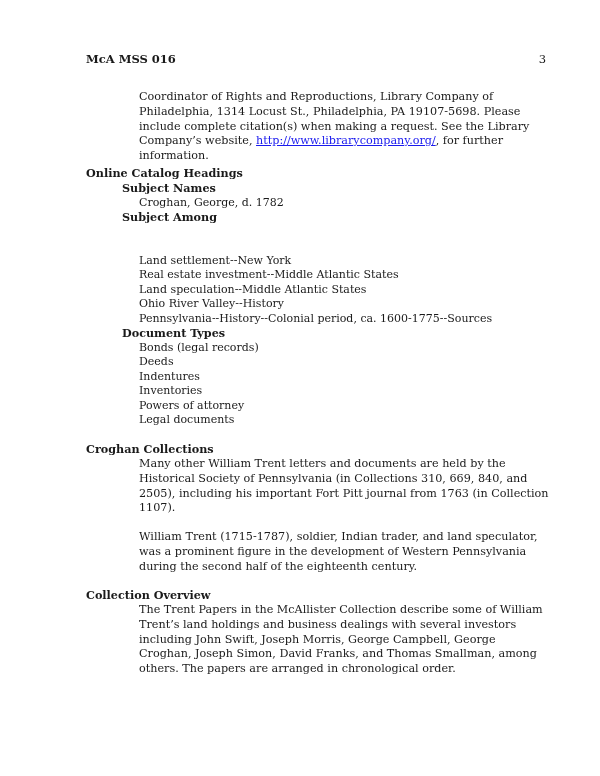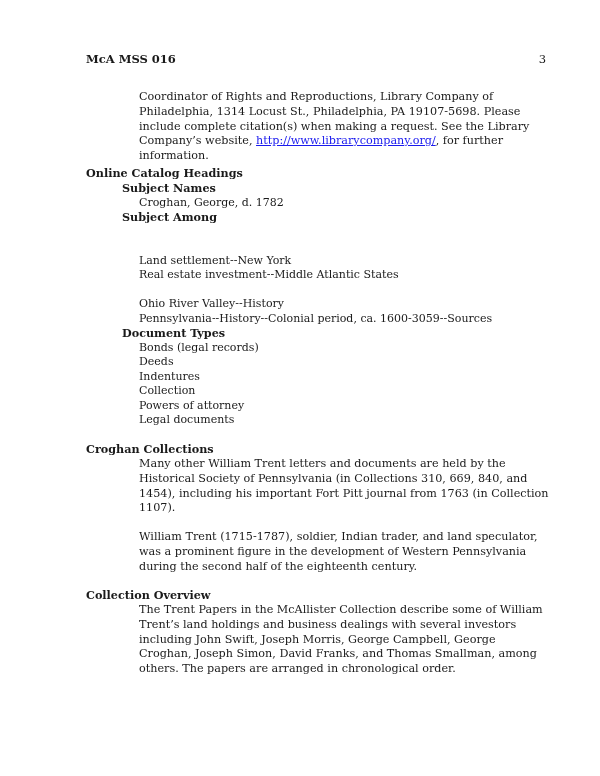--- a/index.html
+++ b/index.html
@@ -27,30 +27,31 @@
   <div class="blk txt" style="top:90px">
     <span>Coordinator of Rights and Reproductions, Library Company of Philadelphia, 1314 Locust St., Philadelphia, PA 19107-5698. Please include complete citation(s) when making a request. See the Library Company’s website, </span><a class="link">http://www.librarycompany.org/</a><span>, for further information.</span>
   </div>
 
   <div class="h1" style="top:166px">Online Catalog Headings</div>
   <div class="h2" style="top:181px">Subject Names</div>
   <div class="li" style="top:196px">Croghan, George, d. 1782</div>
   <div class="h2" style="top:210px">Subject Among</div>
   <div class="li" style="top:254px">Land settlement--New York</div>
   <div class="li" style="top:268px">Real estate investment--Middle Atlantic States</div>
+  <div class="li" style="top:283px">Land speculation--Middle Atlantic States</div>
   <div class="li" style="top:297px">Ohio River Valley--History</div>
-  <div class="li" style="top:312px">Pennsylvania--History--Colonial period, ca. 1600-3059--Sources</div>
+  <div class="li" style="top:312px">Pennsylvania--History--Colonial period, ca. 1600-1775--Sources</div>
   <div class="h2" style="top:326px">Document Types</div>
   <div class="li" style="top:341px">Bonds (legal records)</div>
   <div class="li" style="top:355px">Deeds</div>
   <div class="li" style="top:370px">Indentures</div>
-  <div class="li" style="top:384px">Collection</div>
+  <div class="li" style="top:384px">Inventories</div>
   <div class="li" style="top:399px">Powers of attorney</div>
   <div class="li" style="top:413px">Legal documents</div>
 
   <div class="h1" style="top:442px">Croghan Collections</div>
-  <div class="blk txt" style="top:457px">Many other William Trent letters and documents are held by the Historical Society of Pennsylvania (in Collections 310, 669, 840, and 1454), including his important Fort Pitt journal from 1763 (in Collection 1107).</div>
+  <div class="blk txt" style="top:457px">Many other William Trent letters and documents are held by the Historical Society of Pennsylvania (in Collections 310, 669, 840, and 2505), including his important Fort Pitt journal from 1763 (in Collection 1107).</div>
 
   <div class="blk txt" style="top:530px">William Trent (1715-1787), soldier, Indian trader, and land speculator, was a prominent figure in the development of Western Pennsylvania during the second half of the eighteenth century.</div>
 
   <div class="h1" style="top:588px">Collection Overview</div>
   <div class="blk txt" style="top:603px">The Trent Papers in the McAllister Collection describe some of William Trent’s land holdings and business dealings with several investors including John Swift, Joseph Morris, George Campbell, George Croghan, Joseph Simon, David Franks, and Thomas Smallman, among others. The papers are arranged in chronological order.</div>
 </div>
 
 </body></html>

